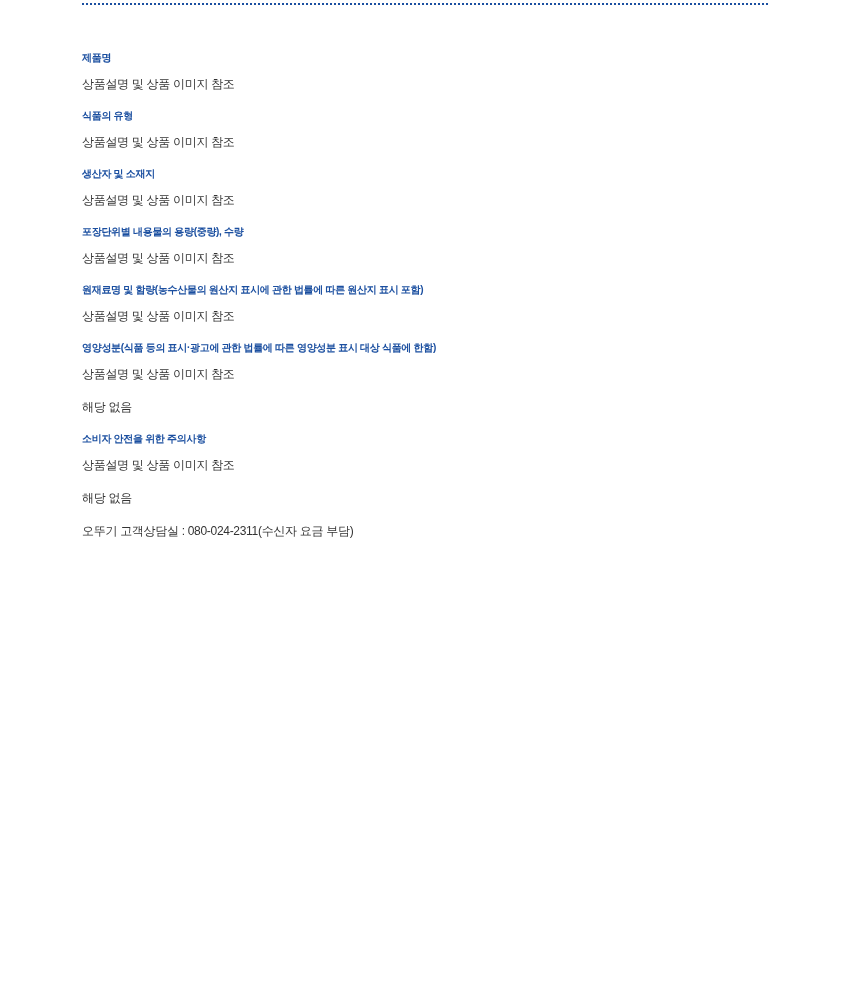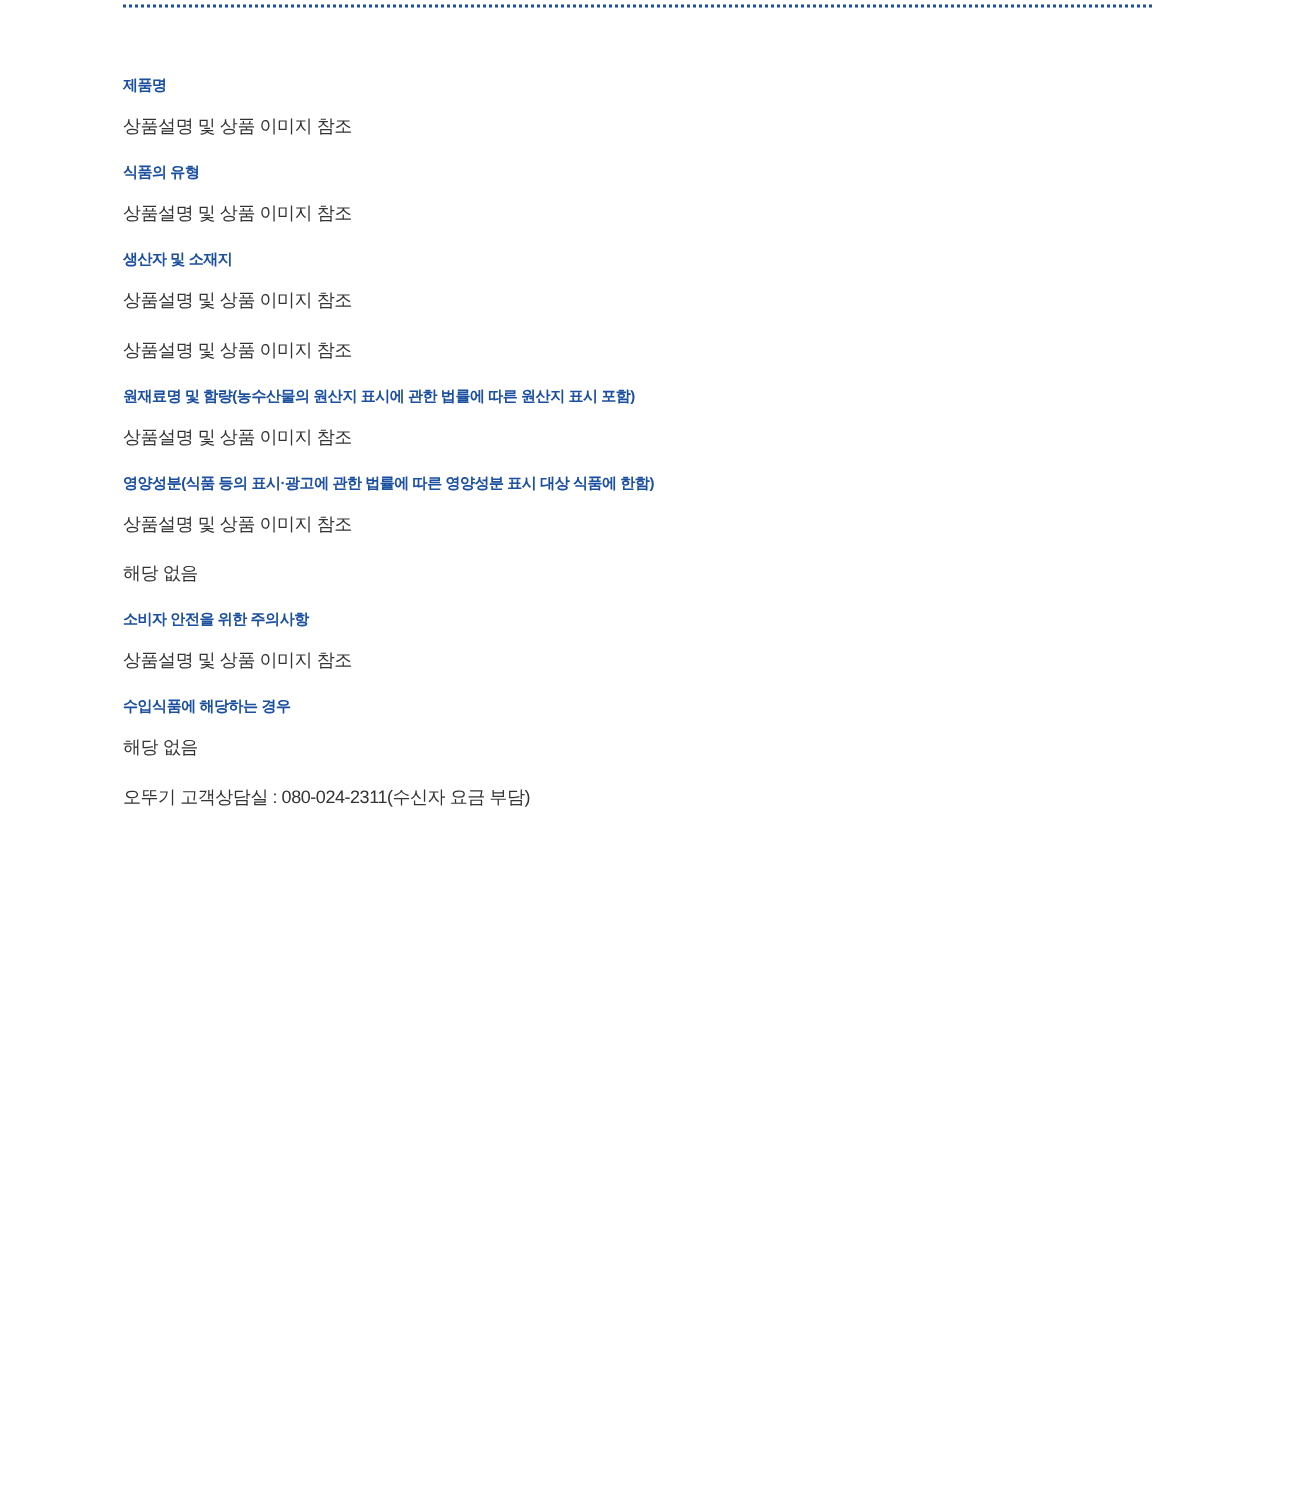--- a/index.html
+++ b/index.html
@@ -80,20 +80,21 @@
       <dd class="info-desc">상품설명 및 상품 이미지 참조</dd>
     </div>
 
     <div class="info-item">
       <dt class="info-term">생산자 및 소재지</dt>
       <dd class="info-desc">상품설명 및 상품 이미지 참조</dd>
     </div>
 
 
     <div class="info-item">
+      <dt class="info-term">포장단위별 내용물의 용량(중량), 수량</dt>
       <dd class="info-desc">상품설명 및 상품 이미지 참조</dd>
     </div>
 
     <div class="info-item">
       <dt class="info-term">원재료명 및 함량(농수산물의 원산지 표시에 관한 법률에 따른 원산지 표시 포함)</dt>
       <dd class="info-desc">상품설명 및 상품 이미지 참조</dd>
     </div>
 
     <div class="info-item">
       <dt class="info-term">영양성분(식품 등의 표시·광고에 관한 법률에 따른 영양성분 표시 대상 식품에 한함)</dt>
@@ -103,21 +104,20 @@
     <div class="info-item">
       <dd class="info-desc">해당 없음</dd>
     </div>
 
     <div class="info-item">
       <dt class="info-term">소비자 안전을 위한 주의사항</dt>
       <dd class="info-desc">상품설명 및 상품 이미지 참조</dd>
     </div>
 
     <div class="info-item">
-      <dt class="info-term">수입식품에 해당하는 경우</dt>
       <dd class="info-desc">해당 없음</dd>
     </div>
 
     <div class="info-item">
       <dd class="info-desc">오뚜기 고객상담실 : 080-024-2311(수신자 요금 부담)</dd>
     </div>
 
   </dl>
 </div>
 

